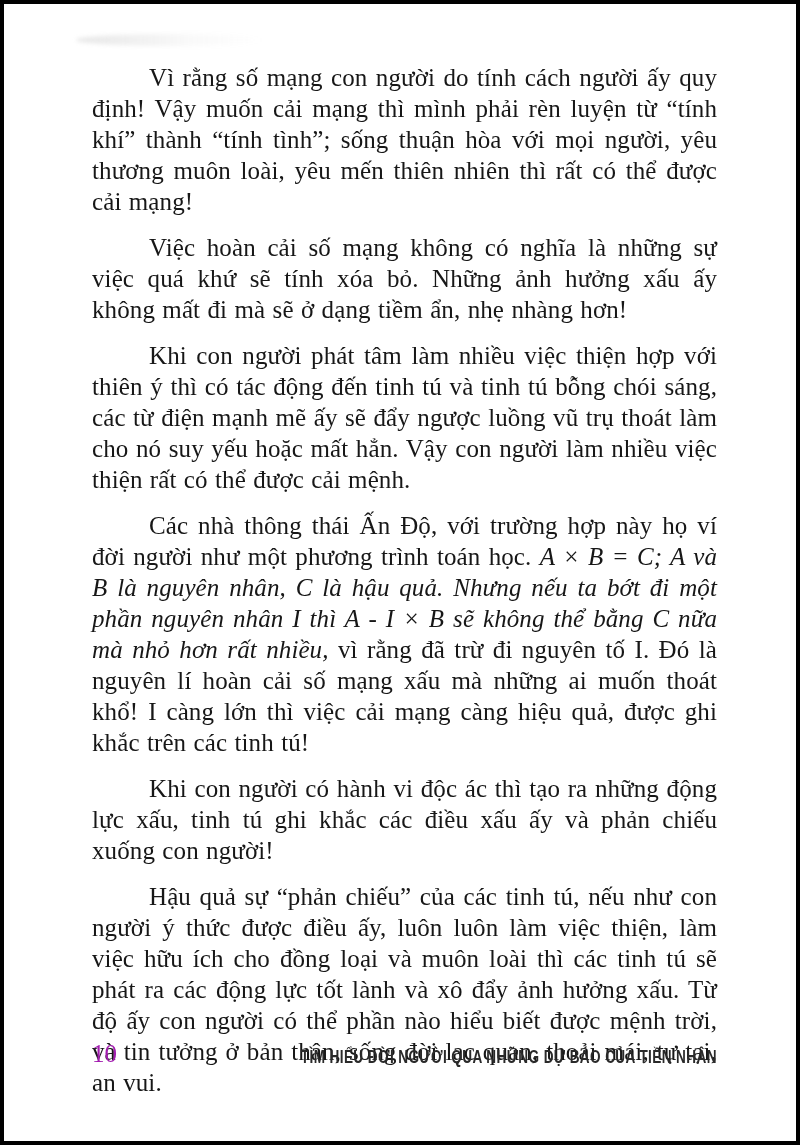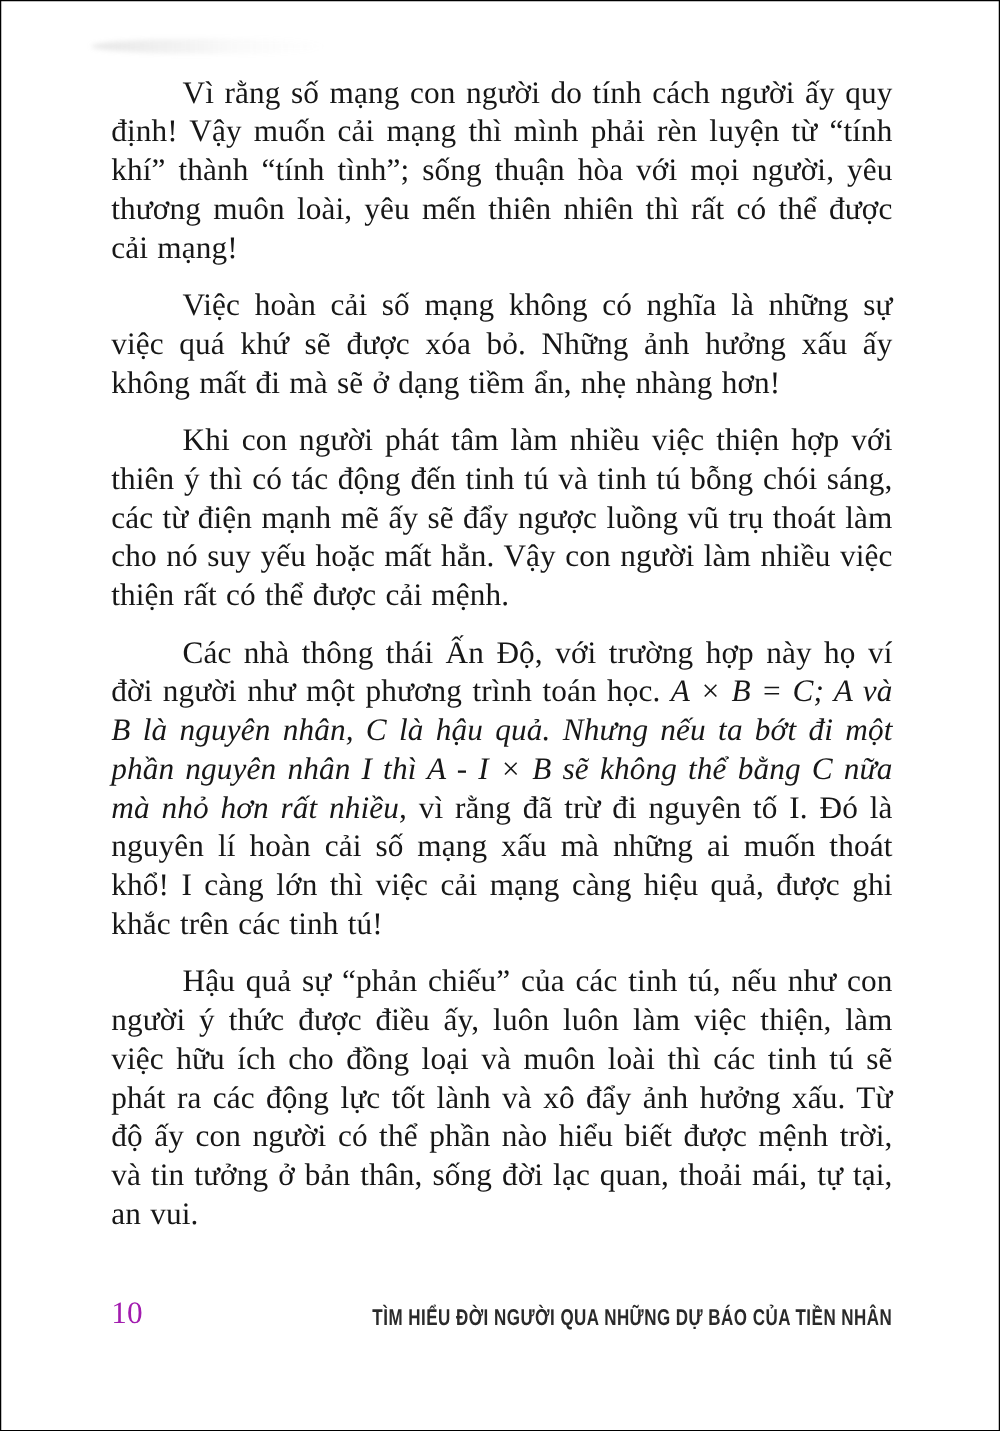--- a/index.html
+++ b/index.html
@@ -12,21 +12,21 @@
     height: 1145px;
     position: relative;
     overflow: hidden;
     font-family: "Liberation Serif", serif;
     color: #171717;
   }
   .page {
     position: absolute;
     inset: 0;
     background: #ffffff;
-    border: 1px solid #000000;
+    border: 4px solid #000000;
     box-sizing: border-box;
     text-decoration: underline;
   }
   .scan-smudge {
     position: absolute;
     left: 72px;
     top: 30px;
     width: 190px;
     height: 12px;
     background: linear-gradient(90deg, rgba(120,120,120,0.18), rgba(160,160,160,0.06) 60%, rgba(180,180,180,0.0));
@@ -80,23 +80,24 @@
 </style>
 </head>
 <body>
 
 <div class="page">
   <div class="scan-smudge"></div>
 
   <main class="text-block">
 
   <p class="para"><span class="seg">Vì rằng số mạng con người do tính cách người ấy quy định! Vậy muốn cải mạng thì mình phải rèn luyện từ “tính khí” thành “tính tình”; sống thuận hòa với mọi người, yêu thương muôn loài, yêu mến thiên nhiên thì rất có thể được cải mạng!</span></p>
-      <p class="para"><span class="seg">Việc hoàn cải số mạng không có nghĩa là những sự việc quá khứ sẽ được xóa bỏ. Những ảnh hưởng xấu ấy không mất đi mà sẽ ở dạng tiềm ẩn, nhẹ nhàng hơn!</span></p>
+      <p class="para"><span class="seg">Việc hoàn cải số mạng không có nghĩa là những sự việc quá khứ sẽ tính xóa bỏ. Những ảnh hưởng xấu ấy không mất đi mà sẽ ở dạng tiềm ẩn, nhẹ nhàng hơn!</span></p>
       <p class="para"><span class="seg">Khi con người phát tâm làm nhiều việc thiện hợp với thiên ý thì có tác động đến tinh tú và tinh tú bỗng chói sáng, các từ điện mạnh mẽ ấy sẽ đẩy ngược luồng vũ trụ thoát làm cho nó suy yếu hoặc mất hẳn. Vậy con người làm nhiều việc thiện rất có thể được cải mệnh.</span></p>
       <p class="para"><span class="seg">Các nhà thông thái Ấn Độ, với trường hợp này họ ví đời người như một phương trình toán học. </span><span class="seg italic">A × B = C; A và B là nguyên nhân, C là hậu quả. Nhưng nếu ta bớt đi một phần nguyên nhân I thì A - I × B sẽ không thể bằng C nữa mà nhỏ hơn rất nhiều,</span><span class="seg"> vì rằng đã trừ đi nguyên tố I. Đó là nguyên lí hoàn cải số mạng xấu mà những ai muốn thoát khổ! I càng lớn thì việc cải mạng càng hiệu quả, được ghi khắc trên các tinh tú!</span></p>
+      <p class="para"><span class="seg">Khi con người có hành vi độc ác thì tạo ra những động lực xấu, tinh tú ghi khắc các điều xấu ấy và phản chiếu xuống con người!</span></p>
       <p class="para"><span class="seg">Hậu quả sự “phản chiếu” của các tinh tú, nếu như con người ý thức được điều ấy, luôn luôn làm việc thiện, làm việc hữu ích cho đồng loại và muôn loài thì các tinh tú sẽ phát ra các động lực tốt lành và xô đẩy ảnh hưởng xấu. Từ độ ấy con người có thể phần nào hiểu biết được mệnh trời, và tin tưởng ở bản thân, sống đời lạc quan, thoải mái, tự tại, an vui.</span></p>
     </main>
 
   <footer class="footer">
     <span class="page-number">10</span>
     <span class="running-title">TÌM HIỂU ĐỜI NGƯỜI QUA NHỮNG DỰ BÁO CỦA TIỀN NHÂN</span>
   </footer>
 </div>
 
 </body></html>

